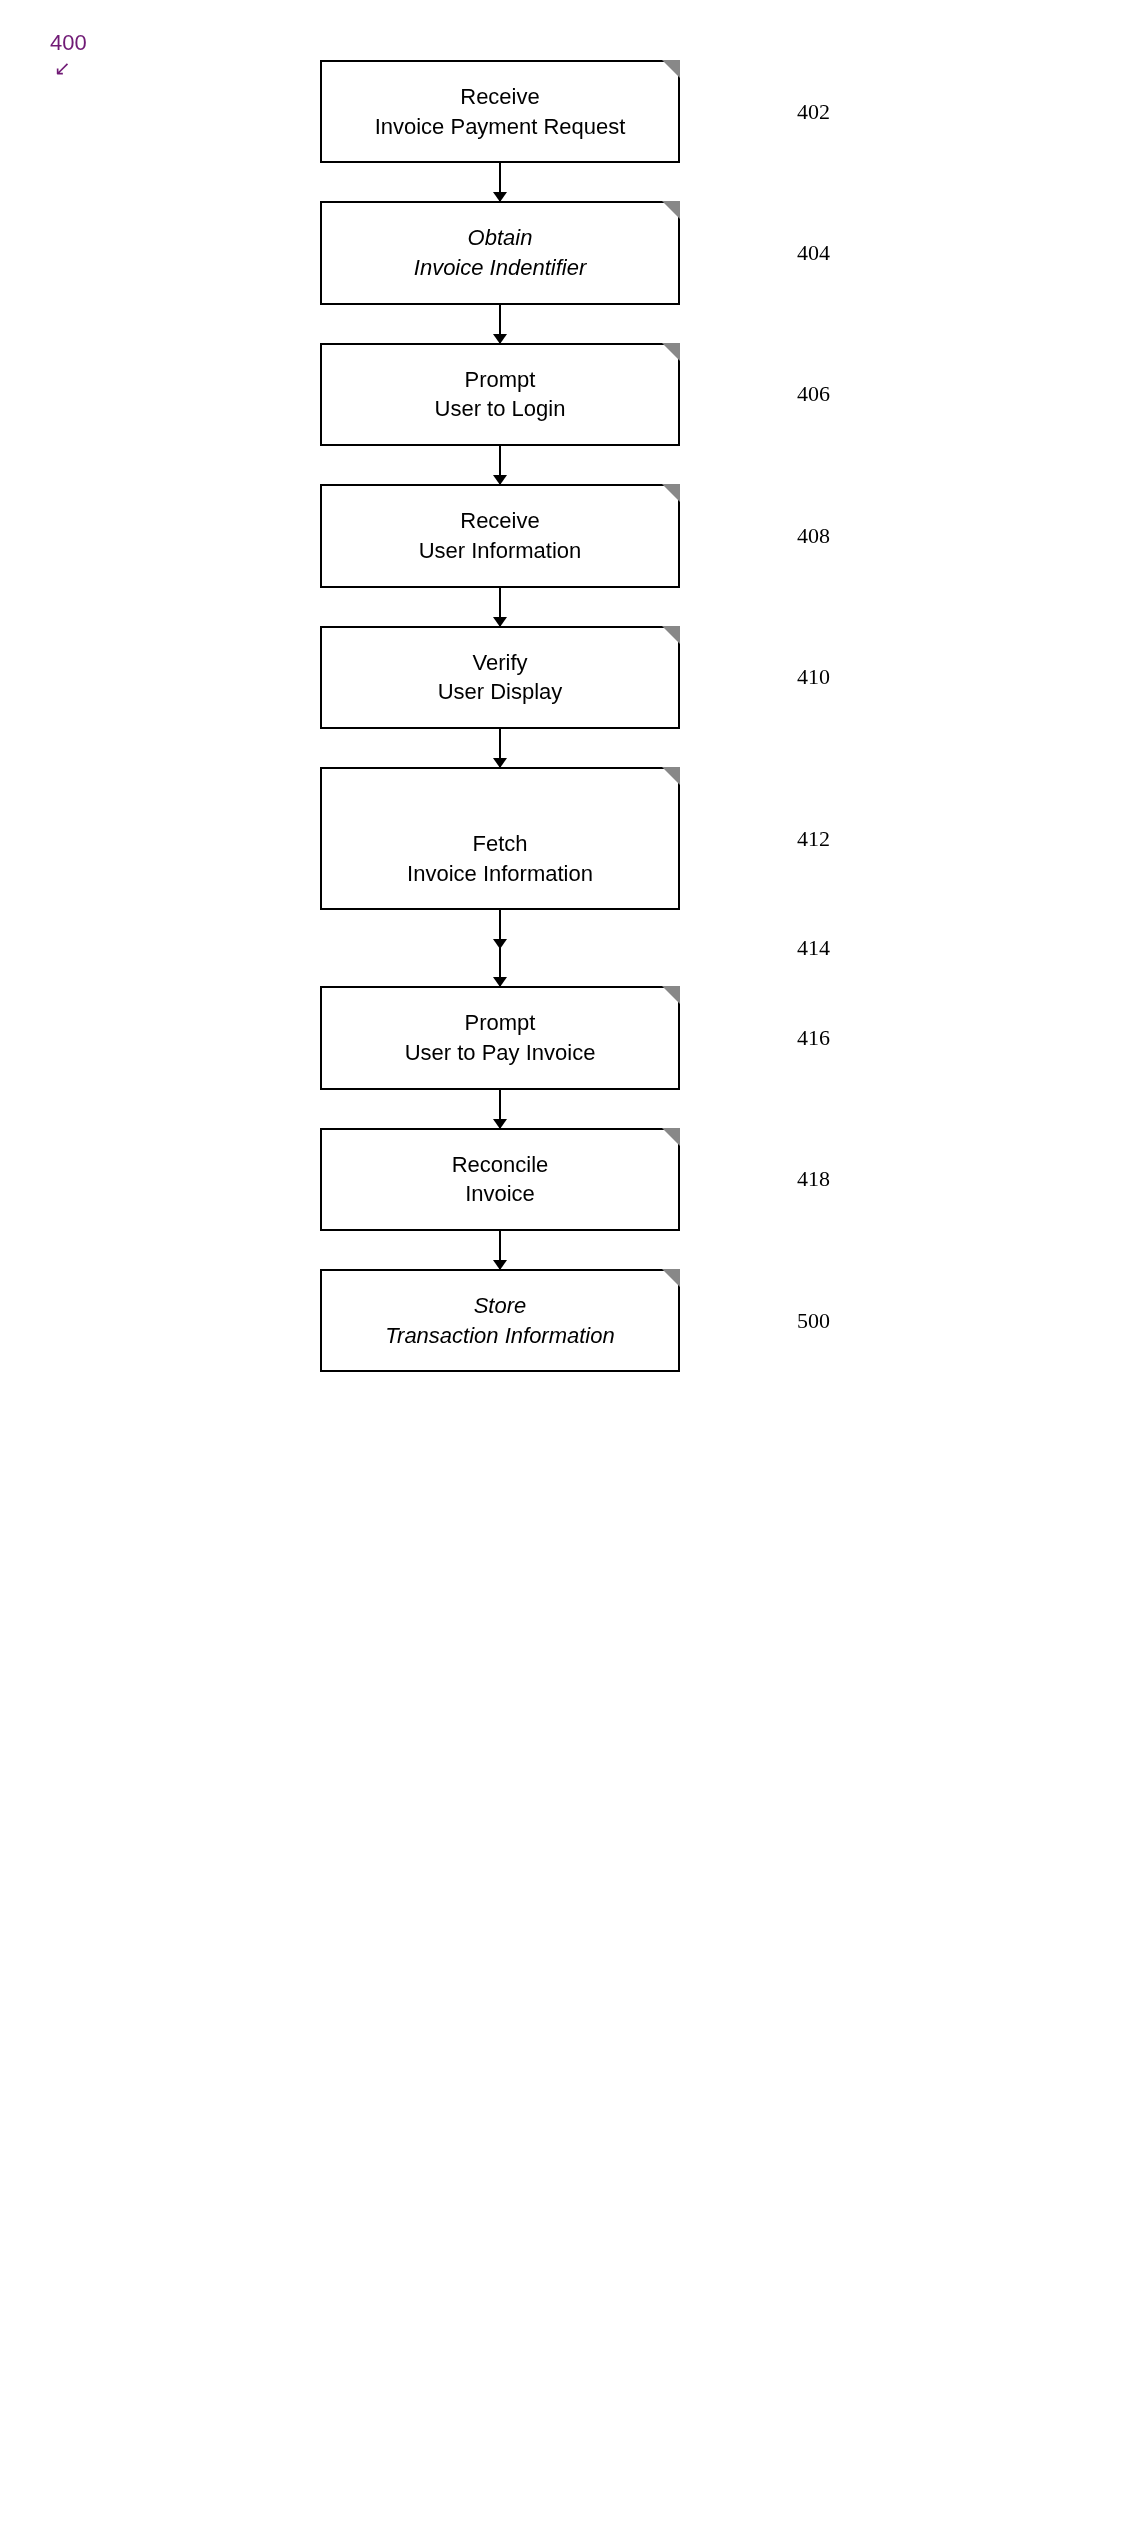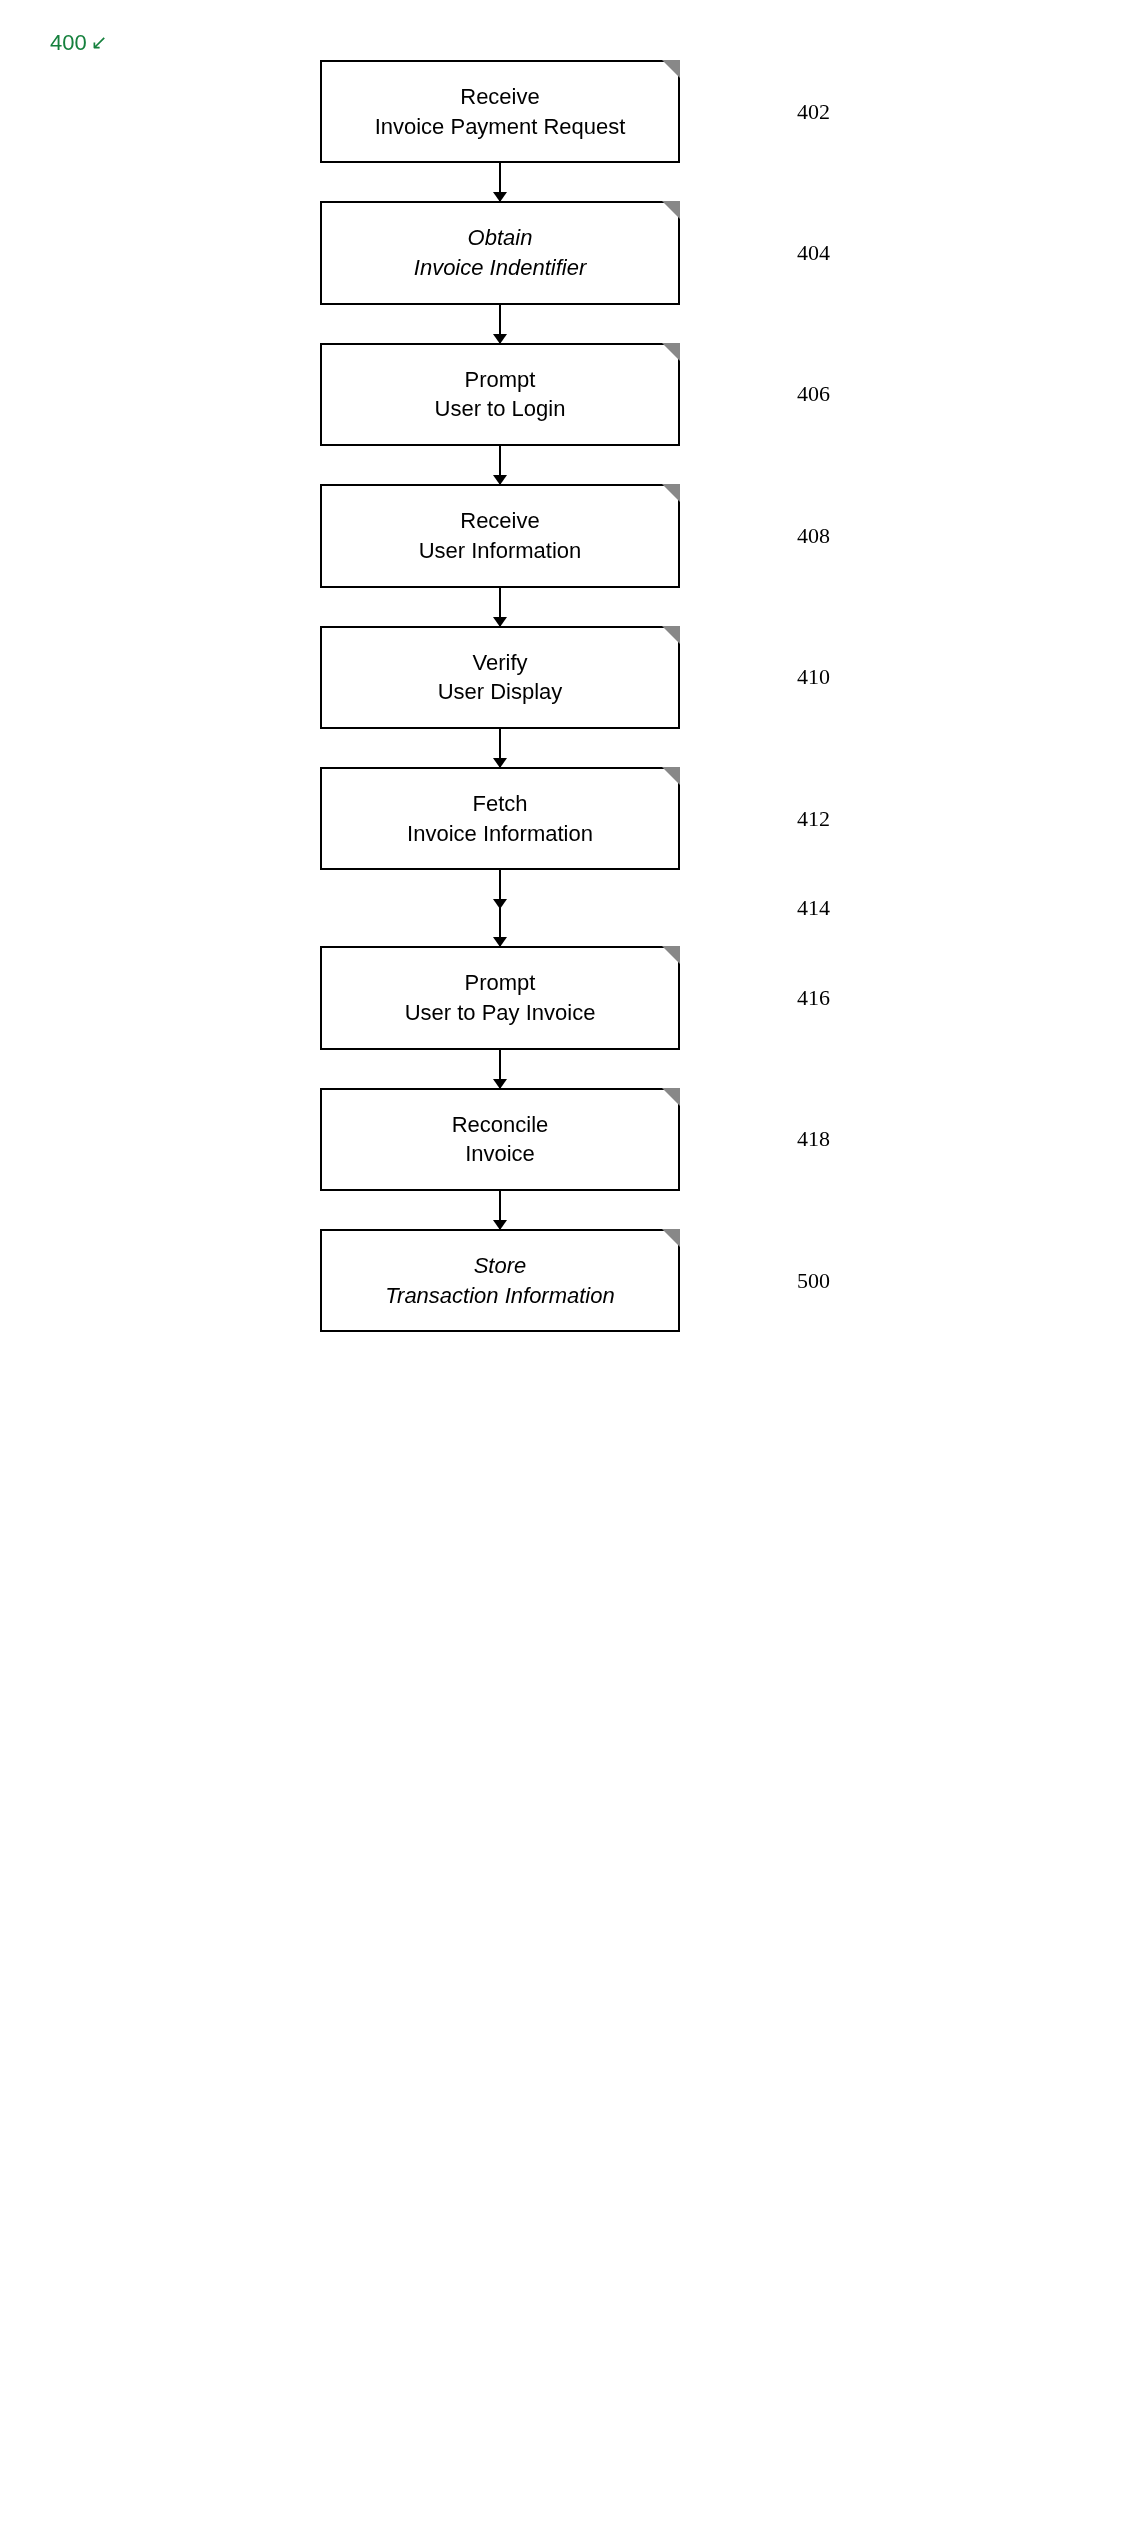--- a/index.html
+++ b/index.html
@@ -20,23 +20,24 @@
       flex-direction: column;
       align-items: center;
     }
 
     .figure-label {
       position: absolute;
       top: 30px;
       left: 50px;
       font-size: 22px;
       font-family: Arial, sans-serif;
-      color: #15803d;
+      color: #701a75;
       display: flex;
       align-items: flex-start;
+      flex-direction: column;
     }
 
     .box-row {
       position: relative;
       width: 100%;
       display: flex;
       align-items: center;
       justify-content: center;
     }
 
@@ -159,21 +160,21 @@
         <div class="corner-tick"></div>
         <span style="white-space: pre-line;">Verify
 User Display</span>
       </div>
       <div class="step-label">410</div>
     </div>
     <div class="arrow-down"></div>
     <div class="box-row">
       <div class="flow-box">
         <div class="corner-tick"></div>
-        <span style="white-space: pre-line;">Fetch
+        <span style="white-space: pre-line; margin-top: 40px;">Fetch
 Invoice Information</span>
       </div>
       <div class="step-label">412</div>
     </div>
     <div class="arrow-down"></div>
     <div class="box-row">
       <div class="step-label">414</div>
     </div>
     <div class="arrow-down"></div>
     <div class="box-row">

